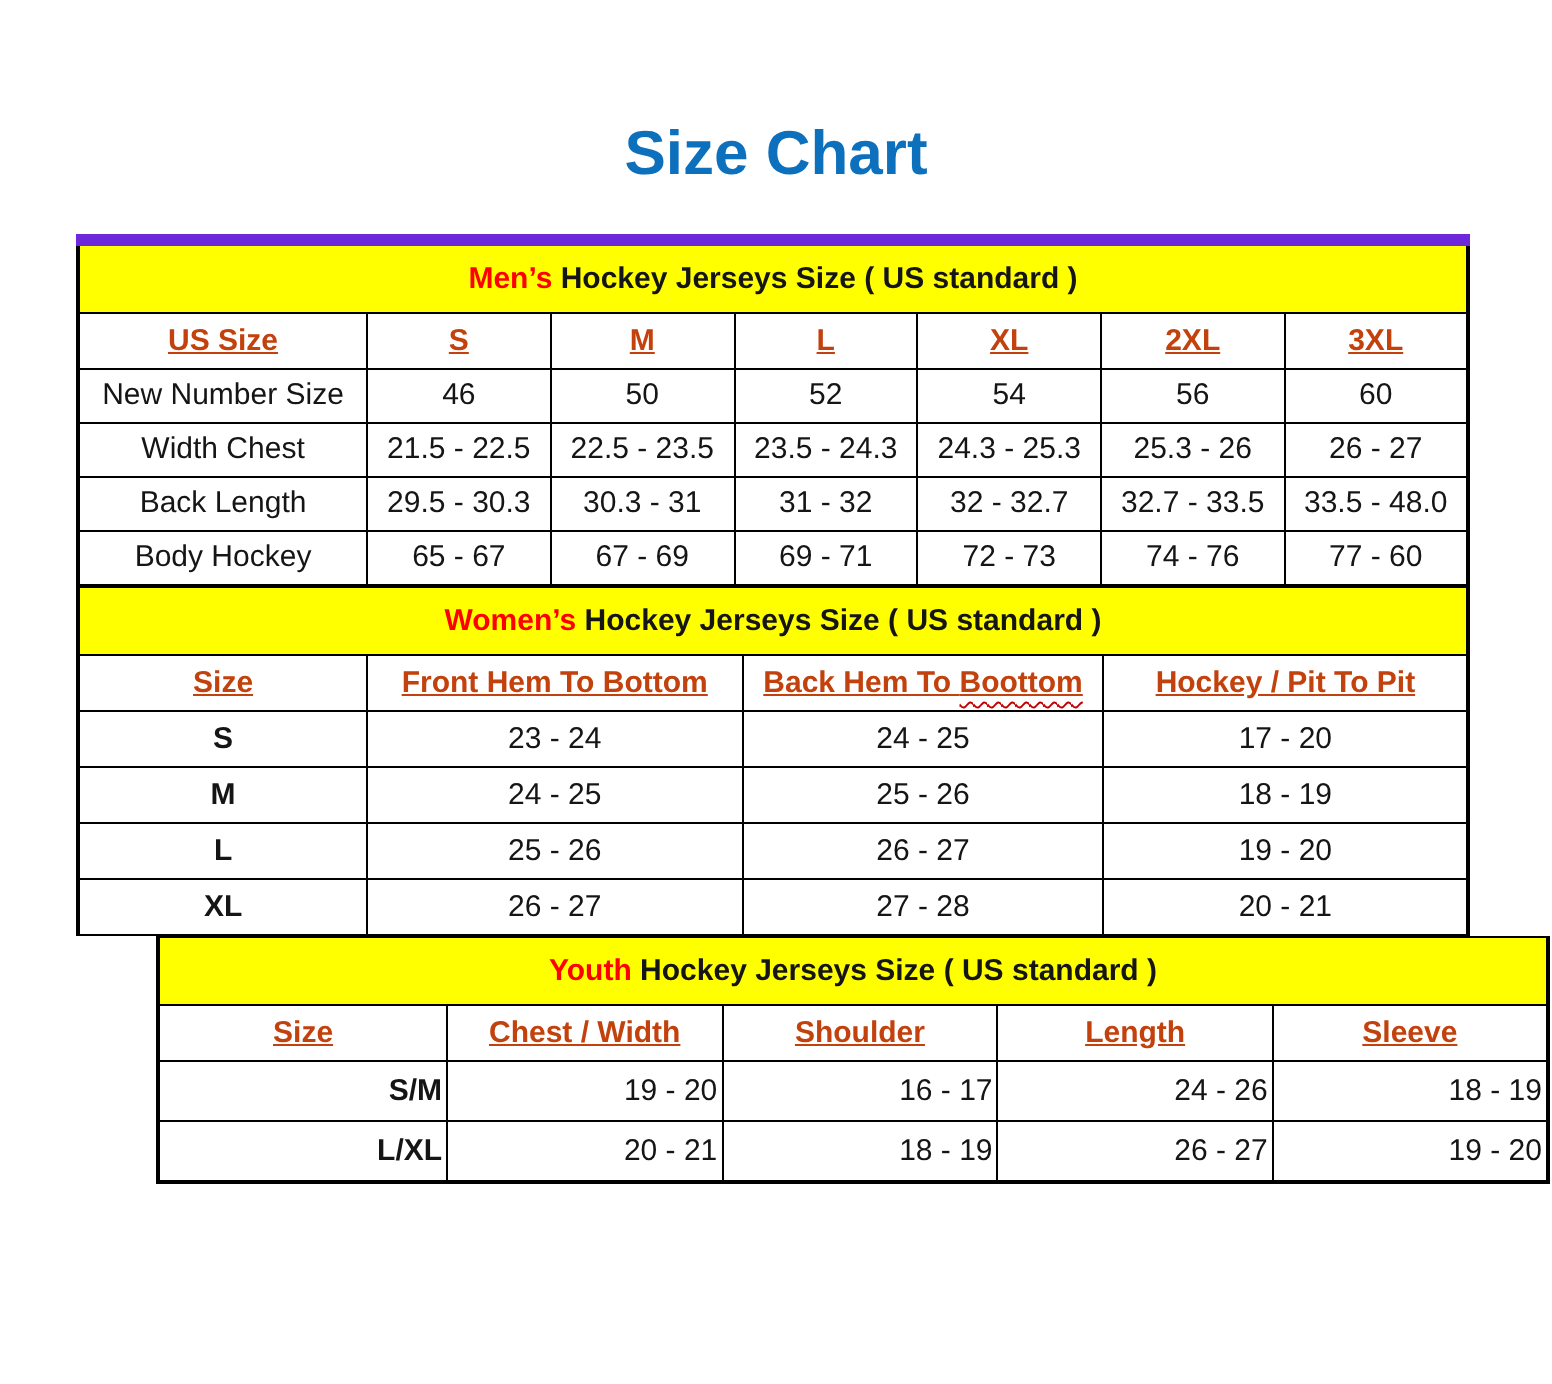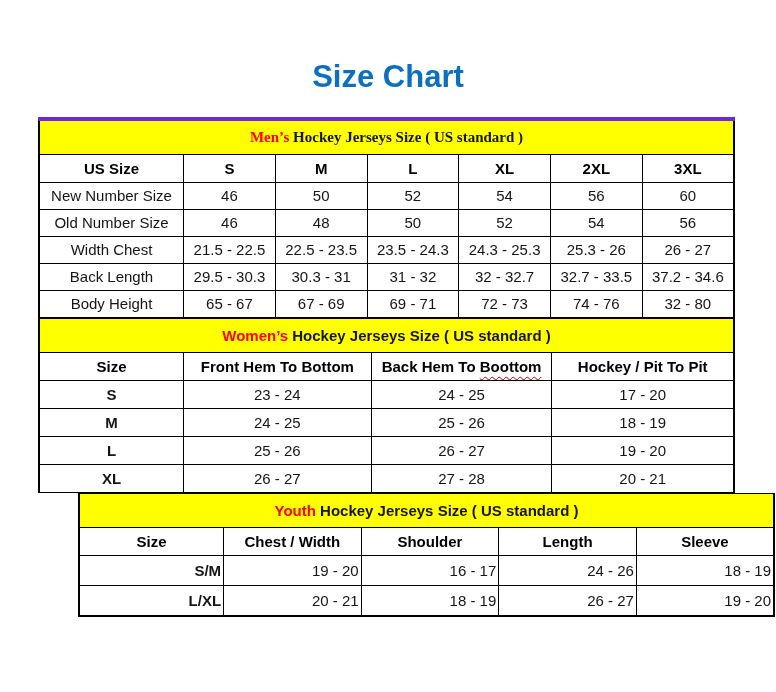--- a/index.html
+++ b/index.html
@@ -43,26 +43,27 @@
     font-size: 15px;
   }
   td.band {
     background: #ffff00;
     font-weight: bold;
     font-size: 17.5px;
     height: 33px;
     border-bottom: 2px solid #000;
     color: #111111;
   }
-  table.mens td.band { border-top: 4px solid #6d28d9; font-family: Liberation Serif, serif; }
+  table.mens td.band { border-top: 6px solid #6d28d9; }
   .hl { color: #ff0000; }
   table.sz th {
     font-weight: bold;
     height: 27px;
-    color: #000000;
+    color: #c2410c;
+    text-decoration: underline;
   }
   table.mens td.val, table.mens td.lab { height: 26px; }
   table.womens td.val, table.womens td.lab-b { height: 27px; }
   table.youth td.val, table.youth td.lab-b { height: 29px; text-align: right; }
   td.lab-b { font-weight: bold; }
   .wavy {
     text-decoration-line: underline;
     text-decoration-style: wavy;
     text-decoration-color: #c00000;
     text-decoration-thickness: 1px;
@@ -112,54 +113,45 @@
         <tr>
           <td class="lab">New Number Size</td>
           <td class="val">46</td>
           <td class="val">50</td>
           <td class="val">52</td>
           <td class="val">54</td>
           <td class="val">56</td>
           <td class="val">60</td>
         </tr>
         <tr>
-          <td class="lab">Old Number Size</td>
-          <td class="val">46</td>
-          <td class="val">48</td>
-          <td class="val">50</td>
-          <td class="val">52</td>
-          <td class="val">54</td>
-          <td class="val">56</td>
-        </tr>
-        <tr>
           <td class="lab">Width Chest</td>
           <td class="val">21.5 - 22.5</td>
           <td class="val">22.5 - 23.5</td>
           <td class="val">23.5 - 24.3</td>
           <td class="val">24.3 - 25.3</td>
           <td class="val">25.3 - 26</td>
           <td class="val">26 - 27</td>
         </tr>
         <tr>
           <td class="lab">Back Length</td>
           <td class="val">29.5 - 30.3</td>
           <td class="val">30.3 - 31</td>
           <td class="val">31 - 32</td>
           <td class="val">32 - 32.7</td>
           <td class="val">32.7 - 33.5</td>
-          <td class="val">37.2 - 34.6</td>
-        </tr>
-        <tr>
-          <td class="lab">Body Height</td>
+          <td class="val">33.5 - 48.0</td>
+        </tr>
+        <tr>
+          <td class="lab">Body Hockey</td>
           <td class="val">65 - 67</td>
           <td class="val">67 - 69</td>
           <td class="val">69 - 71</td>
           <td class="val">72 - 73</td>
           <td class="val">74 - 76</td>
-          <td class="val">32 - 80</td>
+          <td class="val">77 - 60</td>
         </tr>
       </tbody>
     </table>
 
     <table class="sz womens">
       <colgroup>
         <col class="c-lab">
           <col class="c-w1">
           <col class="c-w2">
           <col class="c-w3">

